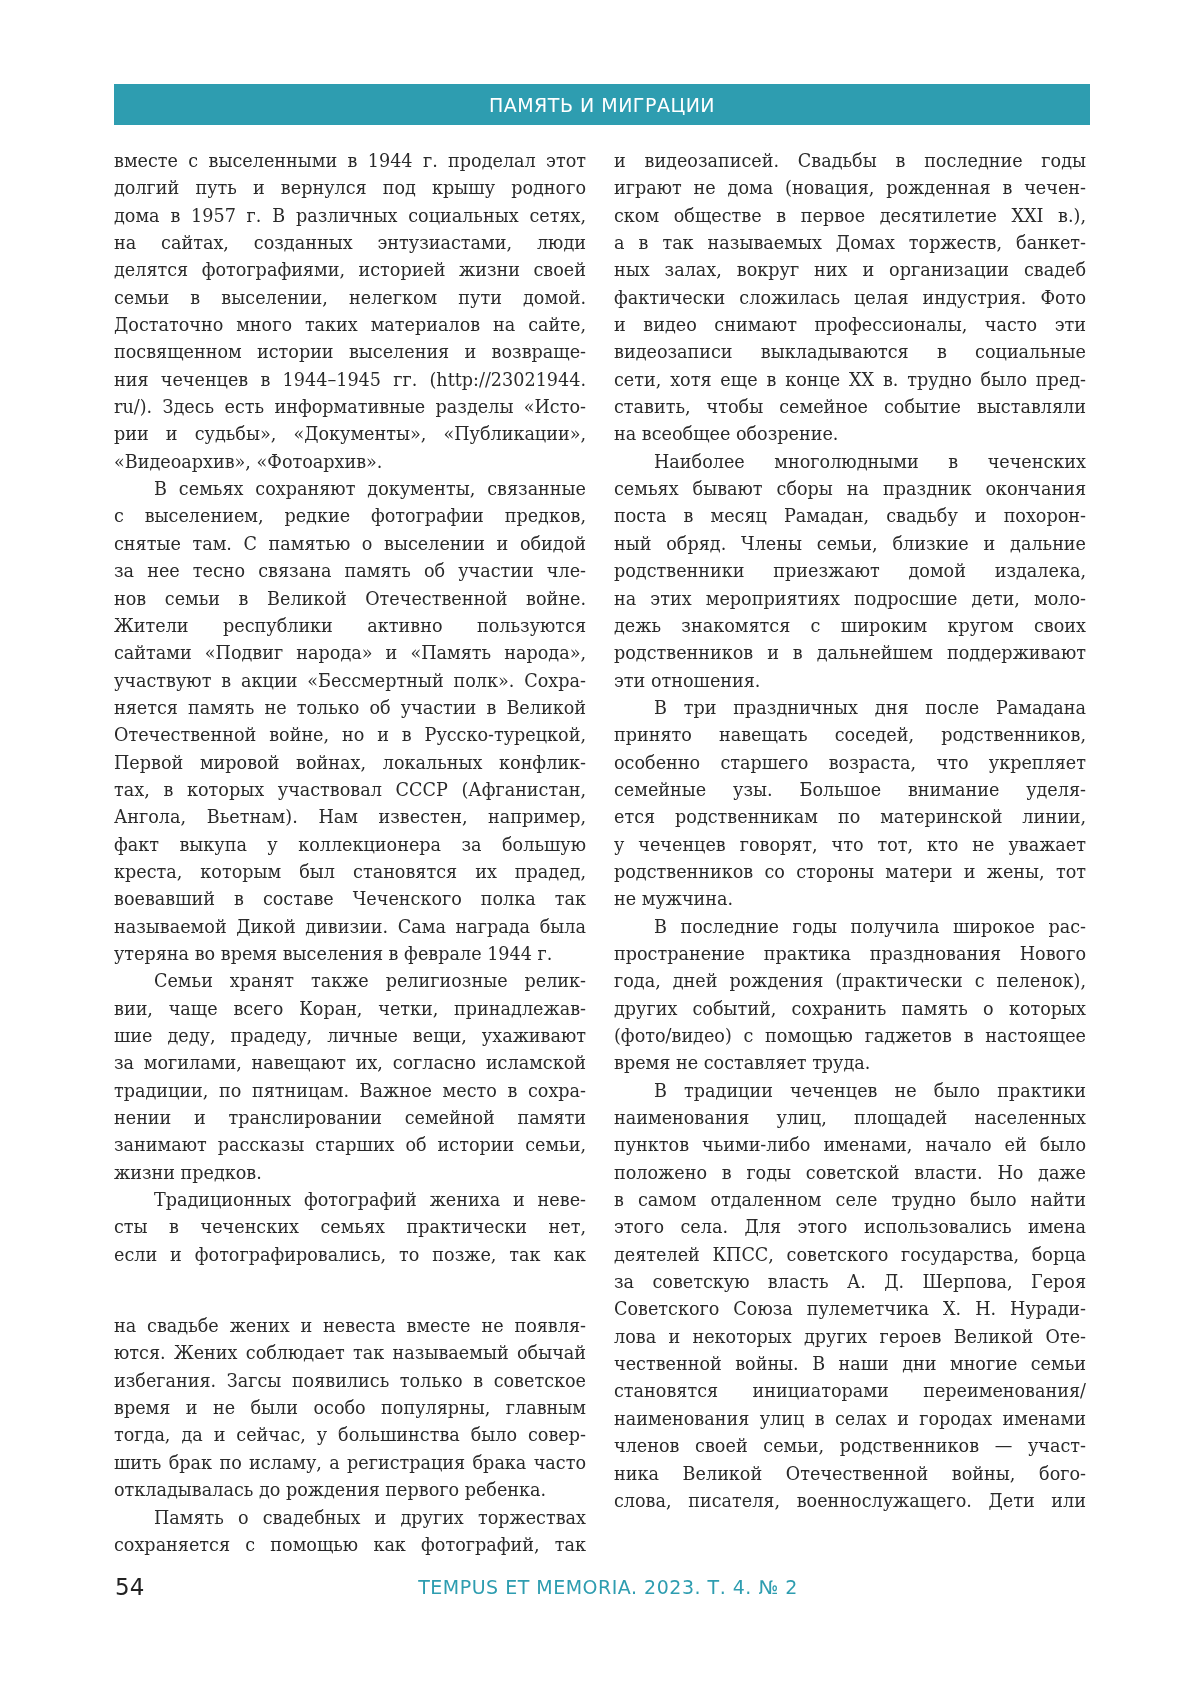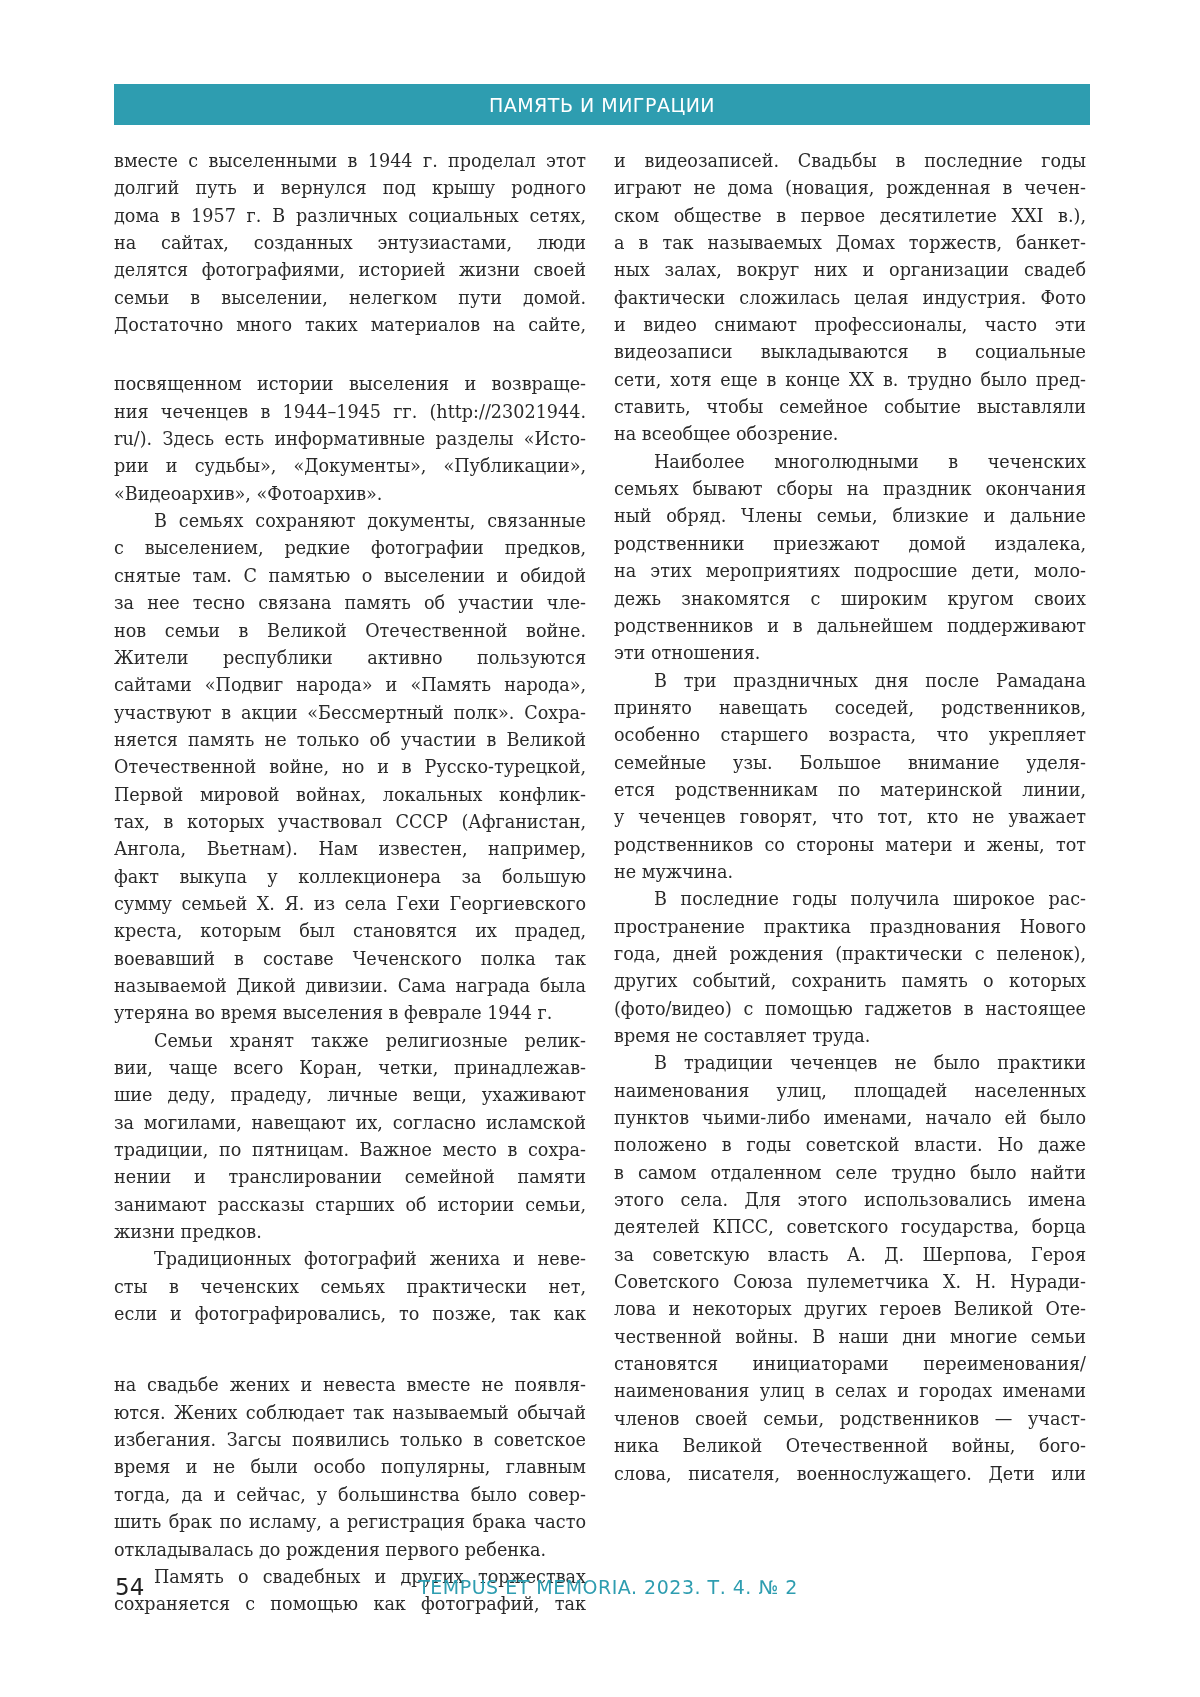--- a/index.html
+++ b/index.html
@@ -41,40 +41,39 @@
 </div>
 
 <div class="column col-left" id="col-left">
     <div class="line" style="white-space: nowrap;">вместе с выселенными в 1944 г. проделал этот</div>
     <div class="line" style="white-space: nowrap;">долгий путь и вернулся под крышу родного</div>
     <div class="line" style="white-space: nowrap;">дома в 1957 г. В различных социальных сетях,</div>
     <div class="line" style="white-space: nowrap;">на сайтах, созданных энтузиастами, люди</div>
     <div class="line" style="white-space: nowrap;">делятся фотографиями, историей жизни своей</div>
     <div class="line" style="white-space: nowrap;">семьи в выселении, нелегком пути домой.</div>
     <div class="line" style="white-space: nowrap;">Достаточно много таких материалов на сайте,</div>
-    <div class="line" style="white-space: nowrap; margin-top: 32px;">посвященном истории выселения и возвраще-</div>
+    <div class="line" style="white-space: nowrap;">посвященном истории выселения и возвраще-</div>
     <div class="line" style="white-space: nowrap;">ния чеченцев в 1944–1945 гг. (http://23021944.</div>
     <div class="line" style="white-space: nowrap;">ru/). Здесь есть информативные разделы «Исто-</div>
     <div class="line" style="white-space: nowrap;">рии и судьбы», «Документы», «Публикации»,</div>
     <div class="line last" style="white-space: nowrap;">«Видеоархив», «Фотоархив».</div>
     <div class="line indent" style="white-space: nowrap;">В семьях сохраняют документы, связанные</div>
     <div class="line" style="white-space: nowrap;">с выселением, редкие фотографии предков,</div>
     <div class="line" style="white-space: nowrap;">снятые там. С памятью о выселении и обидой</div>
     <div class="line" style="white-space: nowrap;">за нее тесно связана память об участии чле-</div>
     <div class="line" style="white-space: nowrap;">нов семьи в Великой Отечественной войне.</div>
     <div class="line" style="white-space: nowrap;">Жители республики активно пользуются</div>
     <div class="line" style="white-space: nowrap;">сайтами «Подвиг народа» и «Память народа»,</div>
     <div class="line" style="white-space: nowrap;">участвуют в акции «Бессмертный полк». Сохра-</div>
     <div class="line" style="white-space: nowrap;">няется память не только об участии в Великой</div>
     <div class="line" style="white-space: nowrap;">Отечественной войне, но и в Русско-турецкой,</div>
     <div class="line" style="white-space: nowrap;">Первой мировой войнах, локальных конфлик-</div>
     <div class="line" style="white-space: nowrap;">тах, в которых участвовал СССР (Афганистан,</div>
     <div class="line" style="white-space: nowrap;">Ангола, Вьетнам). Нам известен, например,</div>
     <div class="line" style="white-space: nowrap;">факт выкупа у коллекционера за большую</div>
-    <div class="line" style="white-space: nowrap;">сумму семьей Х. Я. из села Гехи Георгиевского</div>
     <div class="line" style="white-space: nowrap;">креста, которым был становятся их прадед,</div>
     <div class="line" style="white-space: nowrap;">воевавший в составе Чеченского полка так</div>
     <div class="line" style="white-space: nowrap;">называемой Дикой дивизии. Сама награда была</div>
     <div class="line last" style="white-space: nowrap;">утеряна во время выселения в феврале 1944 г.</div>
     <div class="line indent" style="white-space: nowrap;">Семьи хранят также религиозные релик-</div>
     <div class="line" style="white-space: nowrap;">вии, чаще всего Коран, четки, принадлежав-</div>
     <div class="line" style="white-space: nowrap;">шие деду, прадеду, личные вещи, ухаживают</div>
     <div class="line" style="white-space: nowrap;">за могилами, навещают их, согласно исламской</div>
     <div class="line" style="white-space: nowrap;">традиции, по пятницам. Важное место в сохра-</div>
     <div class="line" style="white-space: nowrap;">нении и транслировании семейной памяти</div>
@@ -100,20 +99,21 @@
     <div class="line" style="white-space: nowrap;">а в так называемых Домах торжеств, банкет-</div>
     <div class="line" style="white-space: nowrap;">ных залах, вокруг них и организации свадеб</div>
     <div class="line" style="white-space: nowrap;">фактически сложилась целая индустрия. Фото</div>
     <div class="line" style="white-space: nowrap;">и видео снимают профессионалы, часто эти</div>
     <div class="line" style="white-space: nowrap;">видеозаписи выкладываются в социальные</div>
     <div class="line" style="white-space: nowrap;">сети, хотя еще в конце XX в. трудно было пред-</div>
     <div class="line" style="white-space: nowrap;">ставить, чтобы семейное событие выставляли</div>
     <div class="line last" style="white-space: nowrap;">на всеобщее обозрение.</div>
     <div class="line indent" style="white-space: nowrap;">Наиболее многолюдными в чеченских</div>
     <div class="line" style="white-space: nowrap;">семьях бывают сборы на праздник окончания</div>
+    <div class="line" style="white-space: nowrap;">поста в месяц Рамадан, свадьбу и похорон-</div>
     <div class="line" style="white-space: nowrap;">ный обряд. Члены семьи, близкие и дальние</div>
     <div class="line" style="white-space: nowrap;">родственники приезжают домой издалека,</div>
     <div class="line" style="white-space: nowrap;">на этих мероприятиях подросшие дети, моло-</div>
     <div class="line" style="white-space: nowrap;">дежь знакомятся с широким кругом своих</div>
     <div class="line" style="white-space: nowrap;">родственников и в дальнейшем поддерживают</div>
     <div class="line last" style="white-space: nowrap;">эти отношения.</div>
     <div class="line indent" style="white-space: nowrap;">В три праздничных дня после Рамадана</div>
     <div class="line" style="white-space: nowrap;">принято навещать соседей, родственников,</div>
     <div class="line" style="white-space: nowrap;">особенно старшего возраста, что укрепляет</div>
     <div class="line" style="white-space: nowrap;">семейные узы. Большое внимание уделя-</div>

